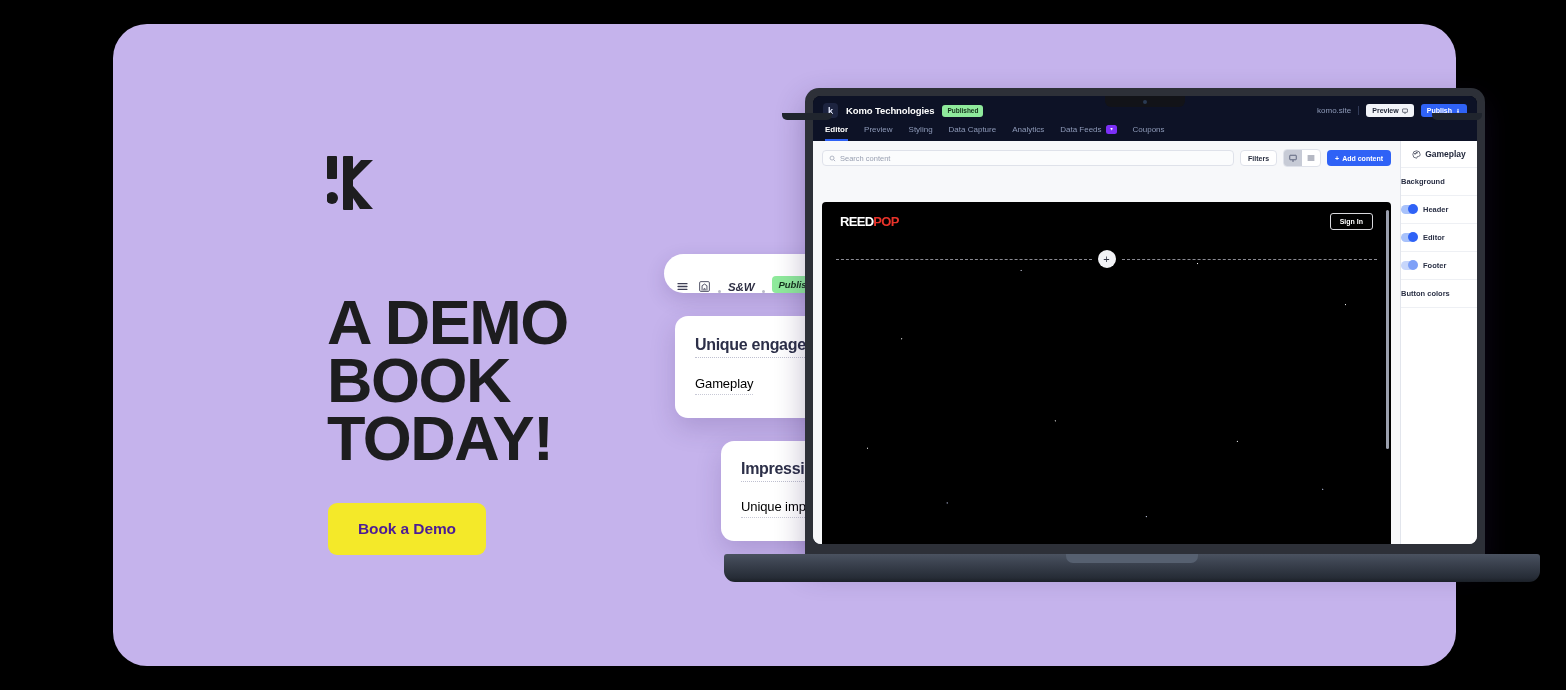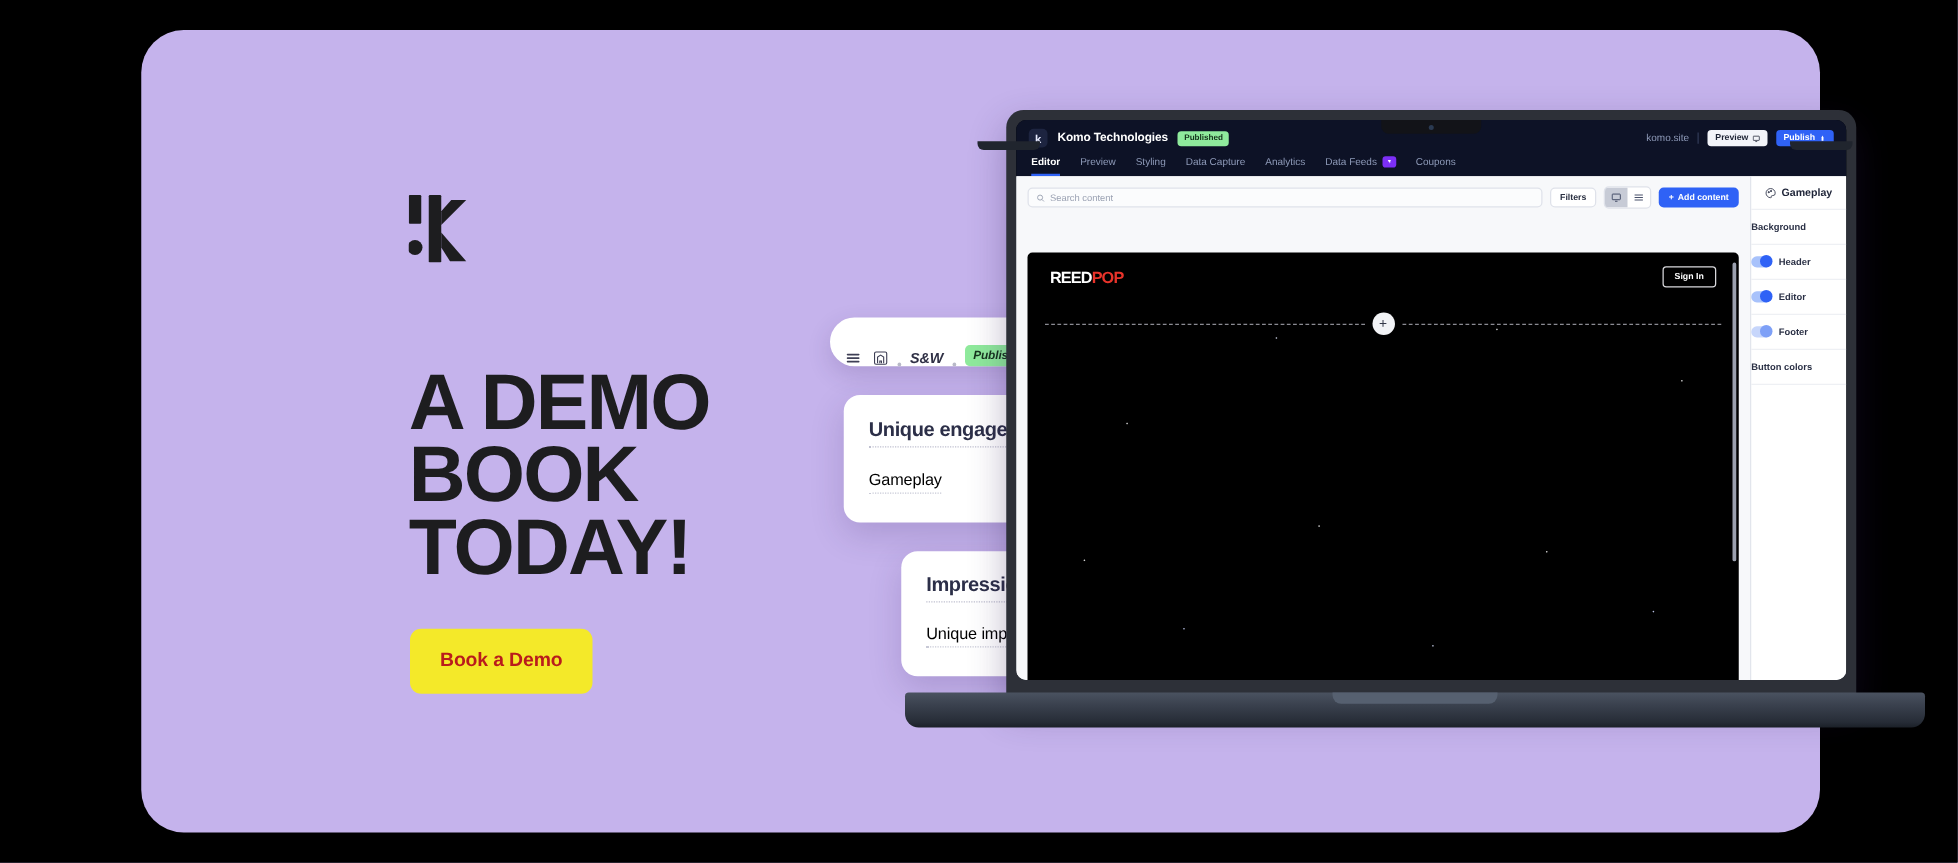--- a/index.html
+++ b/index.html
@@ -8,22 +8,22 @@
 
   
   .panel{position:absolute;left:113px;top:24px;width:1343px;height:642px;background:#c5b3ec;border-radius:34px;}
 
   
   .logo{position:absolute;left:214px;top:132px;width:50px;height:54px;}
   .headline{position:absolute;left:214px;top:228px;width:470px;
     font-weight:800;font-size:63px;line-height:0.92;letter-spacing:-1.5px;color:#1d1d1f;
     text-transform:uppercase;font-family:"Liberation Sans",sans-serif;}
   .headline span{display:block;white-space:nowrap;}
-  .cta{position:absolute;left:215px;top:479px;width:146px;height:52px;background:#f4e929;
-    border:none;border-radius:9px;color:#b91c1c;font-size:15.5px;font-weight:700;
+  .cta{position:absolute;left:215px;top:479px;width:158px;height:52px;background:#f4e929;
+    border:none;border-radius:9px;color:#4c1d95;font-size:15.5px;font-weight:700;
     font-family:"Liberation Sans",sans-serif;cursor:pointer;letter-spacing:-0.1px;}
 
   
   .cursor-chip{position:absolute;left:710px;top:129px;width:67px;height:67px;background:#1e1e22;
     border-radius:17px;display:flex;align-items:center;justify-content:center;
     box-shadow:0 8px 22px rgba(40,20,80,.28);}
 
   
   .pill{position:absolute;left:551px;top:230px;width:229px;height:39px;background:#fff;border-radius:20px;
     display:flex;align-items:flex-end;gap:0;padding:0 12px;box-sizing:border-box;

